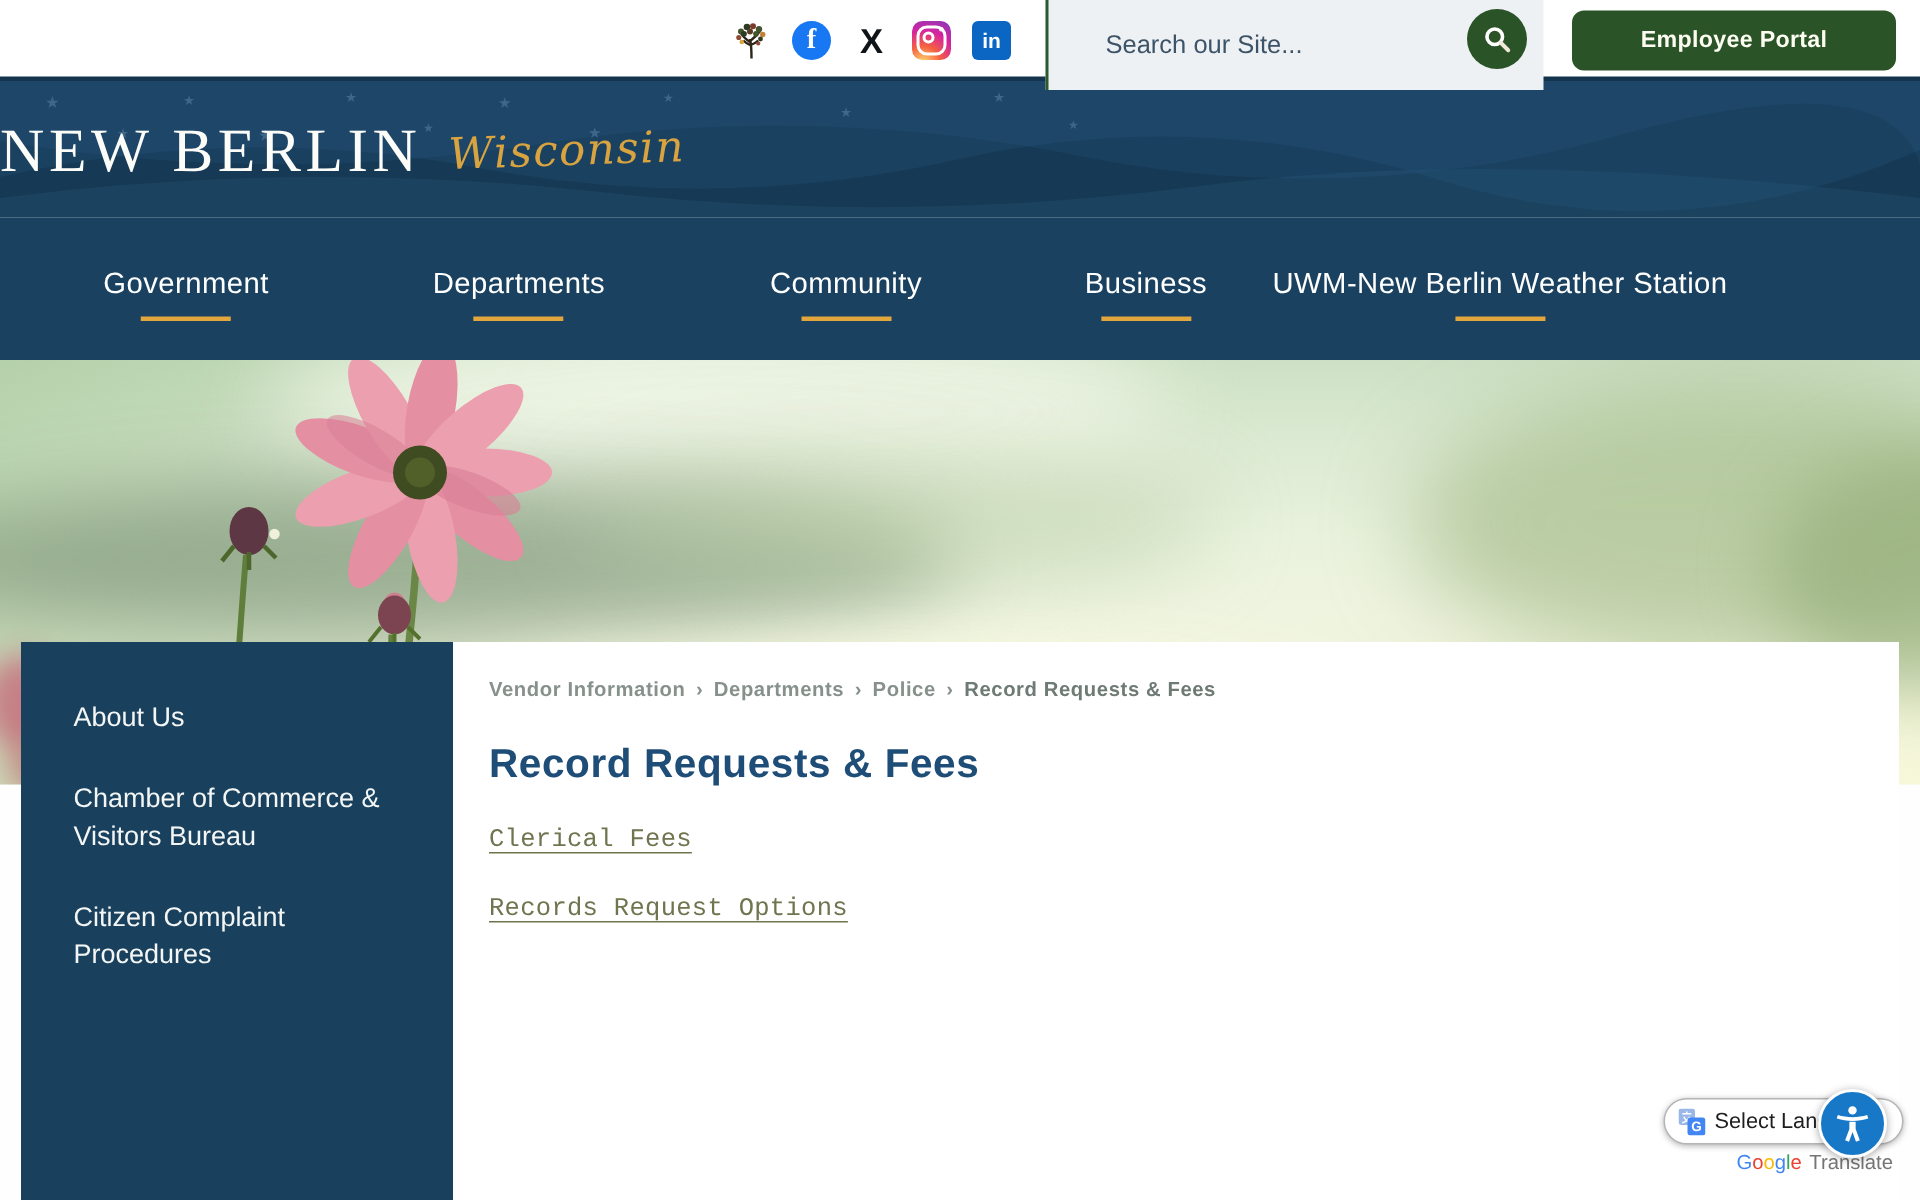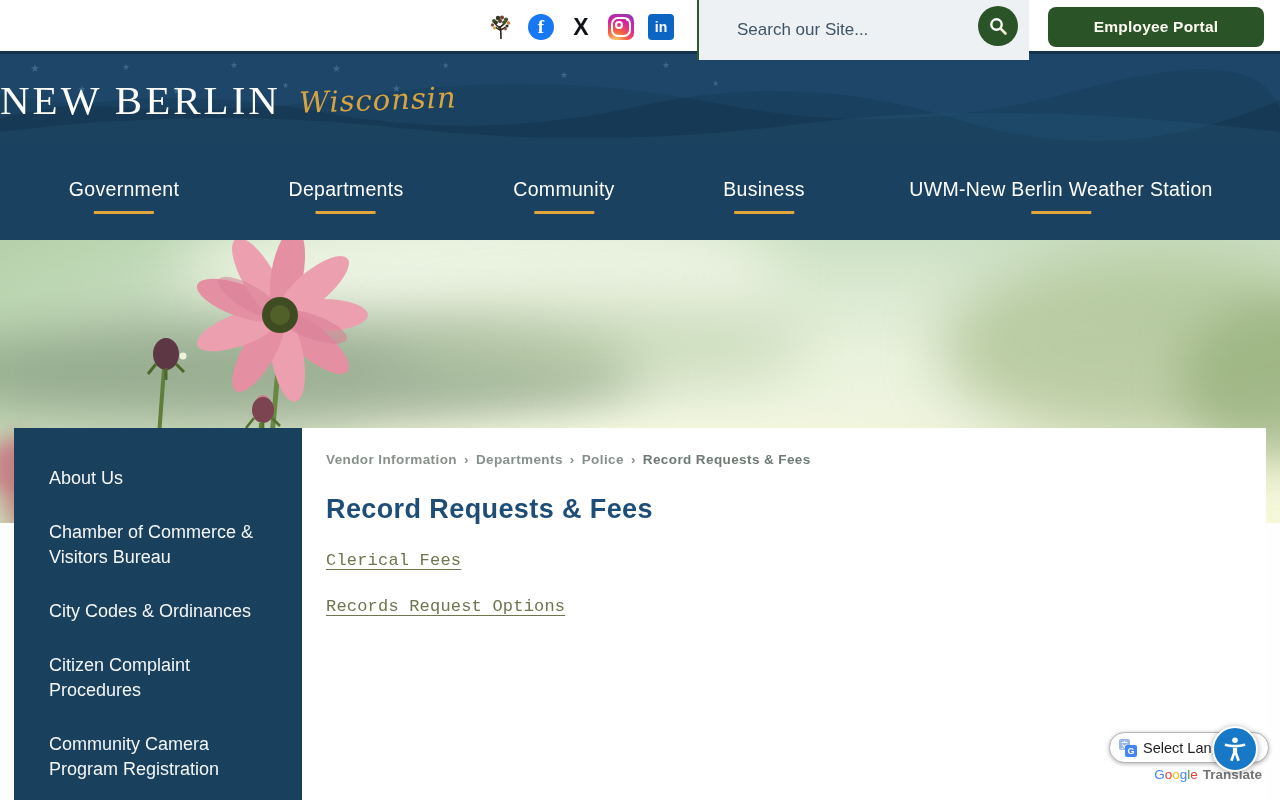--- a/index.html
+++ b/index.html
@@ -35,21 +35,21 @@
   .city-name { font-family:"Liberation Serif", serif; font-size:41px; color:#fcfcf8; letter-spacing:3px; font-weight:400; }
   .state-name { font-family:"DejaVu Serif", serif; font-style:italic; font-size:29px; color:#d9a440; margin-left:18px; transform:rotate(-2deg); letter-spacing:1px; }
 
   
   .nav { position:absolute; left:0; top:145px; width:1280px; height:95px; background:#1a4260; z-index:9; }
   .nav-item { position:absolute; top:0; transform:translateX(-50%); text-align:center; cursor:pointer; padding-top:33px; }
   .nav-item .lbl { color:#fff; font-size:19.5px; font-weight:normal; letter-spacing:.3px; white-space:nowrap; }
   .nav-item .bar { width:60px; height:3px; background:#e2a63d; margin:10px auto 0; }
   .nav-item:nth-child(1){ left:124px; } .nav-item:nth-child(2){ left:346px; }
   .nav-item:nth-child(3){ left:564px; } .nav-item:nth-child(4){ left:764px; }
-  .nav-item:nth-child(5){ left:1061px; }
+  .nav-item:nth-child(5){ left:1000px; }
 
   
   .hero { position:absolute; left:0; top:240px; width:1280px; height:283px; overflow:hidden; z-index:1;
     background:
       linear-gradient(105deg, rgba(160,195,148,.55) 0%, rgba(160,195,148,0) 32%),
       radial-gradient(ellipse 460px 170px at 82% 106%, rgba(248,249,205,.95), rgba(248,249,205,0) 70%),
       linear-gradient(180deg, #cde1c5 0%, #dcead3 20%, #e9f2dd 42%, #eff4e0 60%, #f1f4da 78%, #f5f7de 100%);
   }
   .blob { position:absolute; border-radius:50%; }
   .treeline-left { left:-80px; top:78px; width:720px; height:110px; background:#82997c; filter:blur(26px); opacity:.72; }
@@ -83,21 +83,21 @@
   .doc-link { display:block; font-size:17px; color:#70744f; text-decoration:underline; text-underline-offset:4px; margin-bottom:27px; letter-spacing:.2px; }
 
   
   .gt-pill { position:absolute; left:1109px; top:732px; width:160px; height:31px; background:#fff; border:1px solid #b5b5b5; border-radius:16px; box-shadow:0 1px 4px rgba(0,0,0,.3); display:flex; align-items:center; padding-left:9px; z-index:30; cursor:pointer; }
   .gt-label { font-size:14.5px; color:#1f1f1f; margin-left:6px; white-space:nowrap; }
   .gt-caret { font-size:10px; color:#444; margin-left:8px; }
   .a11y-btn { position:absolute; left:1212px; top:726px; width:46px; height:46px; border-radius:50%; background:#1878c8; border:2px solid #fff; box-shadow:0 1px 6px rgba(0,0,0,.35); z-index:31; display:flex; align-items:center; justify-content:center; cursor:pointer; padding:0; }
   .gt-brand { position:absolute; right:18px; top:767px; z-index:29; font-size:13.5px; white-space:nowrap; }
   .gl { font-weight:normal; }
   .gl0,.gl3 { color:#4285F4; } .gl1,.gl5 { color:#EA4335; } .gl2 { color:#FBBC05; } .gl4 { color:#34A853; }
-  .gt-word { color:#757575; margin-left:5px;font-weight:bold; }
+  .gt-word { color:#757575; margin-left:5px; }
 </style>
 </head>
 <body>
 
 <div class="topbar">
   <div class="social">
     <div class="soc">
       <svg width="26" height="26" viewBox="0 0 26 26">
         <path d="M13 25 C13 20 13 16 12 12 M12 14 C9 12 7 10 6 8 M12.5 13 C15 11 17 9 18.5 7 M12 16 C10 15 8.5 14 7.5 13 M12.5 16 C15 15 16.5 14 17.5 13" stroke="#2e2418" stroke-width="1.6" fill="none"></path>
         <circle cx="6" cy="7" r="2" fill="#44542c"></circle>
@@ -255,23 +255,21 @@
       <circle cx="150" cy="75" r="10" fill="#55632a" opacity="0.85"></circle>
     </g>
   </svg>
 </div>
 
 <div class="panel">
 
   <div class="sidebar">
     <a class="side-item">About Us</a>
     <a class="side-item">Chamber of Commerce &amp; Visitors Bureau</a>
-    <a class="side-item">City Codes &amp; Ordinances</a>
     <a class="side-item">Citizen Complaint Procedures</a>
-    <a class="side-item">Community Camera Program Registration</a>
   </div>
 
   <div class="main">
     <div class="breadcrumb">
       <a class="crumb">Vendor Information</a>
       <span class="crumb-sep">›</span>
       <a class="crumb">Departments</a>
       <span class="crumb-sep">›</span>
       <a class="crumb">Police</a>
       <span class="crumb-sep">›</span>

